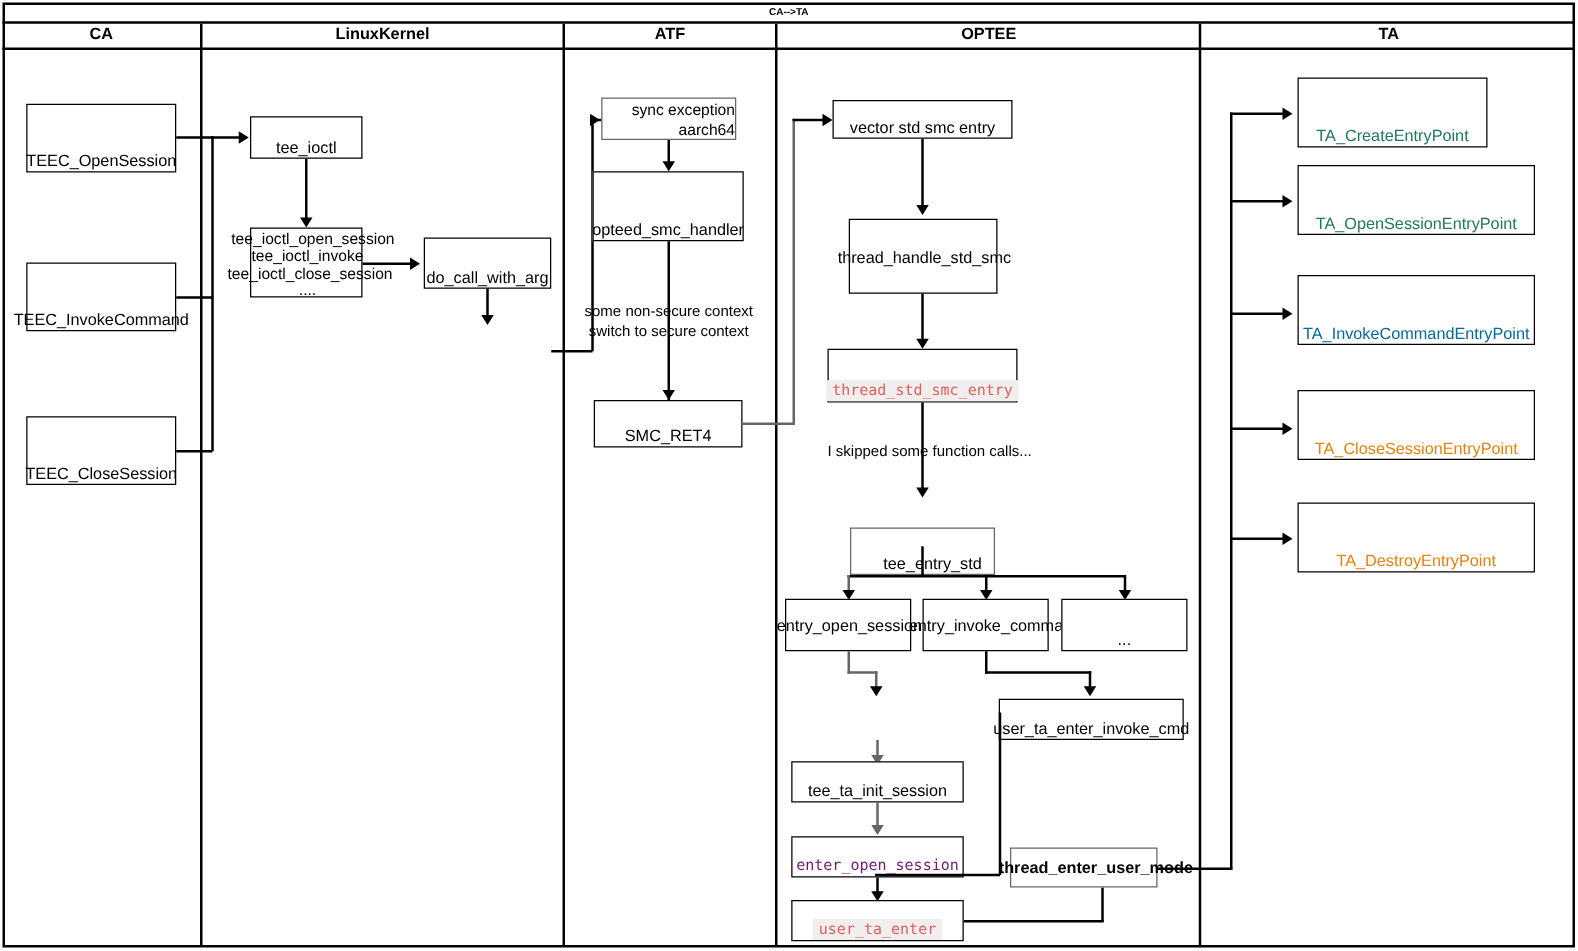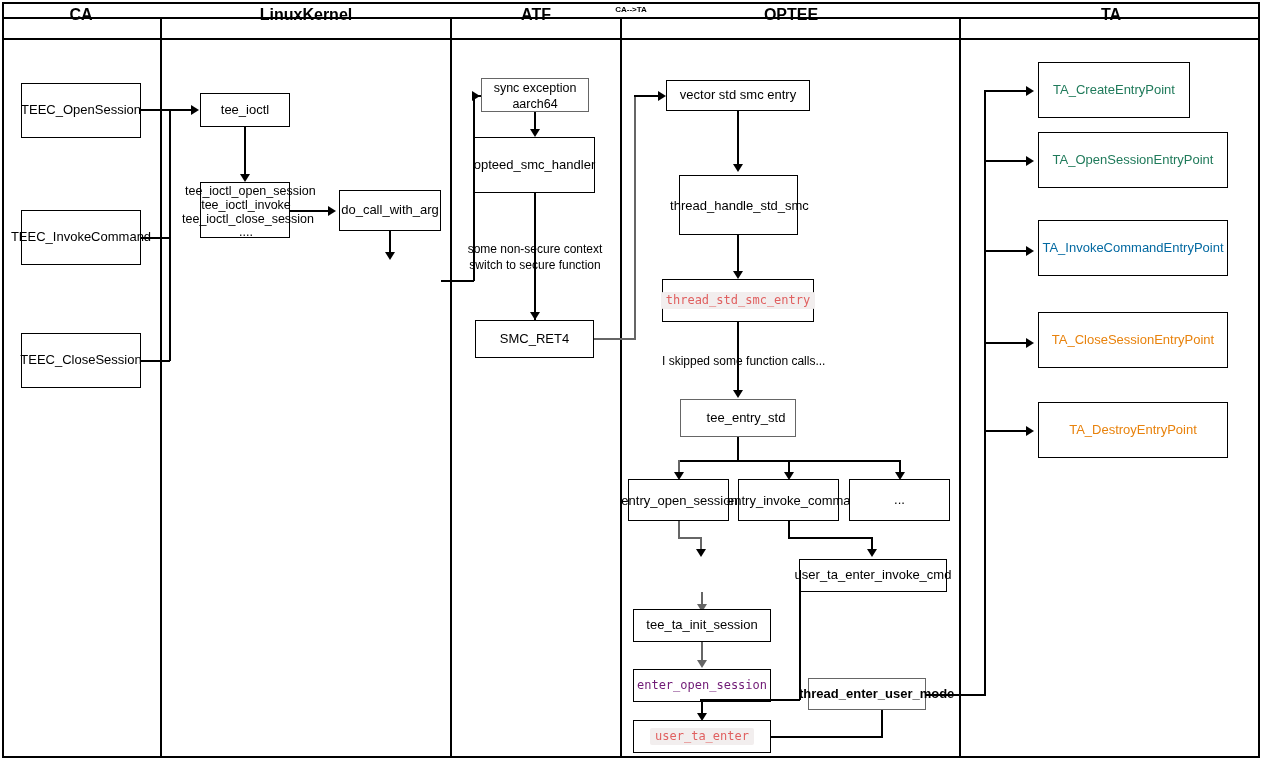--- a/index.html
+++ b/index.html
@@ -41,45 +41,45 @@
   }
   .header-band {
     position: absolute;
     left: 2px; top: 19px;
     width: 1258px; height: 21px;
     box-sizing: border-box;
     border-bottom: 2px solid #000;
   }
   .lane-header {
     position: absolute;
-    top: 4px;
+    top: 16px;
     height: 21px;
     display: flex;
     align-items: center;
     justify-content: center;
     box-sizing: border-box;
-    font-size: 16px;
+    font-size: 13px;
     font-weight: bold;
     color: #000;
   }
   .lane-divider {
     position: absolute;
     top: 19px;
     width: 2px;
     background: #000;
     height: 737px;
   }
   
   .node {
     position: absolute;
     box-sizing: border-box;
     border: 1.6px solid #000000;
     background: #ffffff;
     display: flex;
-    align-items: center;
+    align-items: flex-end;
     justify-content: center;
     font-size: 13px;
     color: #000;
     white-space: nowrap;
   }
   .node.gray-border { border-color: #666666; }
   .node .lbl { display: block; text-align: center; line-height: 1.25; }
   .node.multiline { display: block; padding-top: 4px; }
   .node.multiline .lbl { font-size: 12.5px; }
 
@@ -197,21 +197,21 @@
 
   <div class="node" style="left:474px; top:137px; width:121px; height:56px;">
     <span class="lbl">opteed_smc_handler</span>
   </div>
 
   <div class="edge v" style="left:534px; top:193px; height:128px;"></div>
   <div class="arrow down" style="left:530px; top:312px;"></div>
 
   <div class="freetext" style="left:455px; top:242px; width:160px;">
     <span>some non-secure context</span><br>
-    <span>switch to secure function</span>
+    <span>switch to secure context</span>
   </div>
 
   <div class="node" style="left:475px; top:320px; width:119px; height:38px;">
     <span class="lbl">SMC_RET4</span>
   </div>
 
   <div class="edge h gray" style="left:594px; top:338px; width:42px;"></div>
   <div class="edge v gray" style="left:634px; top:95px; height:244px;"></div>
   <div class="edge h" style="left:634px; top:95px; width:26px;"></div>
   <div class="arrow right" style="left:658px; top:91px;"></div>
@@ -232,21 +232,21 @@
 
   <div class="node" style="left:662px; top:279px; width:152px; height:43px;">
     <span class="lbl mono hl-red">thread_std_smc_entry</span>
   </div>
 
   <div class="edge v" style="left:737px; top:322px; height:72px;"></div>
   <div class="arrow down" style="left:733px; top:390px;"></div>
 
   <div class="freetext" style="left:662px; top:354px; width:154px;">I skipped some function  calls...</div>
 
-  <div class="node gray-border" style="left:680px; top:399px; width:116px; height:38px;padding-left:16px;">
+  <div class="node gray-border" style="left:680px; top:422px; width:116px; height:38px;padding-left:16px;">
     <span class="lbl">tee_entry_std</span>
   </div>
 
   <div class="edge v" style="left:737px; top:437px; height:24px;"></div>
   <div class="edge h" style="left:678px; top:460px; width:222px;"></div>
   <div class="edge v gray" style="left:678px; top:460px; height:18px;"></div>
   <div class="arrow down" style="left:674px; top:472px;"></div>
   <div class="edge v" style="left:788px; top:460px; height:18px;"></div>
   <div class="arrow down" style="left:784px; top:472px;"></div>
   <div class="edge v" style="left:899px; top:460px; height:18px;"></div>

